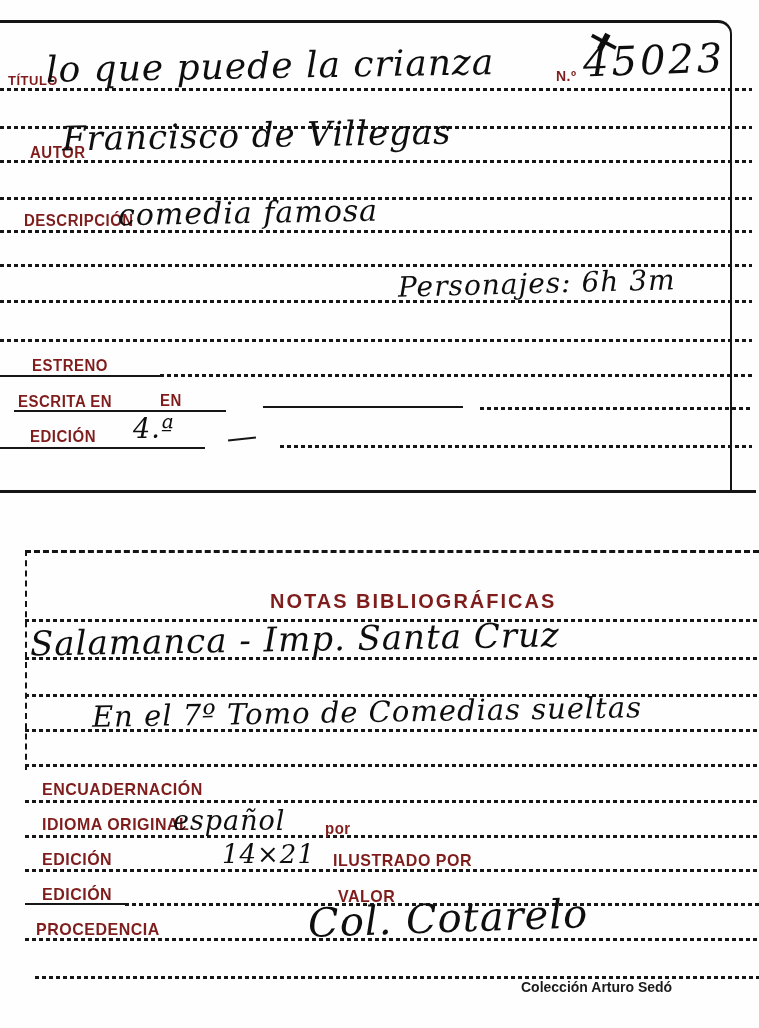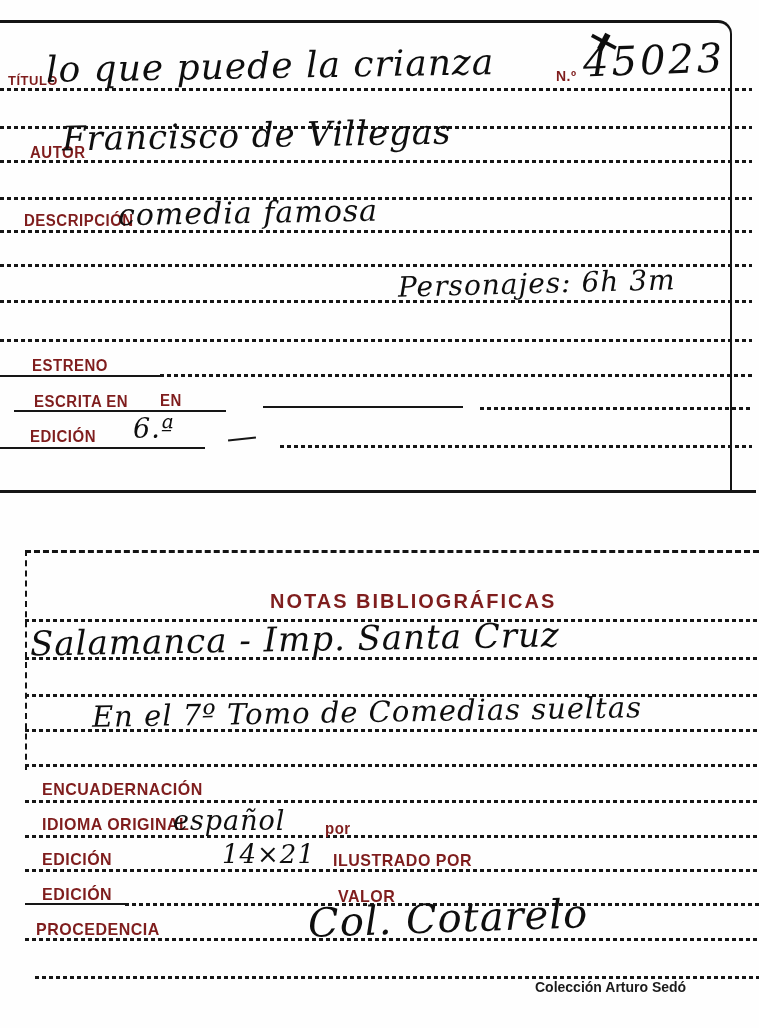--- a/index.html
+++ b/index.html
@@ -49,31 +49,31 @@
   <div class="rule solid" style="left:0;top:447px;width:205px;"></div>
   <div class="rule solid" style="left:228px;top:438px;width:28px;transform:rotate(-6deg);"></div>
   <div class="rule" style="left:280px;top:445px;width:472px;"></div>
   <div class="rule solid" style="left:0;top:490px;width:756px;height:3px;"></div>
 
   <span class="lbl" style="left:8px;top:73px;font-size:13px;">TÍTULO</span>
   <span class="lbl" style="left:556px;top:68px;font-size:14px;">N.º</span>
   <span class="lbl" style="left:30px;top:144px;font-size:15px;">AUTOR</span>
   <span class="lbl" style="left:24px;top:212px;font-size:15px;">DESCRIPCIÓN</span>
   <span class="lbl" style="left:32px;top:357px;font-size:15px;">ESTRENO</span>
-  <span class="lbl" style="left:18px;top:393px;font-size:15px;margin-left:16px;">ESCRITA EN</span>
+  <span class="lbl" style="left:18px;top:393px;font-size:15px;">ESCRITA EN</span>
   <span class="lbl" style="left:160px;top:392px;font-size:15px;">EN</span>
   <span class="lbl" style="left:30px;top:428px;font-size:15px;">EDICIÓN</span>
 
   <span class="hand" style="left:46px;top:48px;font-size:36px;transform:rotate(-1deg);">lo que puede la crianza</span>
   <span class="hand" style="left:583px;top:40px;font-size:40px;letter-spacing:3px;transform:rotate(-2deg);">45023</span>
   <span class="ink-mark" style="left:594px;top:22px;font-size:34px;transform:rotate(28deg) scaleX(1.6);">+</span>
   <span class="hand" style="left:62px;top:118px;font-size:34px;transform:rotate(-1deg);">Francisco de Villegas</span>
   <span class="hand" style="left:118px;top:198px;font-size:30px;transform:rotate(-1deg);">comedia famosa</span>
   <span class="hand" style="left:398px;top:270px;font-size:28px;transform:rotate(-1.5deg);">Personajes: 6h 3m</span>
-  <span class="hand" style="left:133px;top:415px;font-size:27px;">6.ª</span>
+  <span class="hand" style="left:133px;top:415px;font-size:27px;">4.ª</span>
 
   <div class="back-top-border"></div>
   <div class="back-left-border"></div>
 
   <div class="rule" style="left:25px;top:619px;width:734px;"></div>
   <div class="rule" style="left:25px;top:657px;width:734px;"></div>
   <div class="rule" style="left:25px;top:694px;width:734px;"></div>
   <div class="rule" style="left:25px;top:729px;width:734px;"></div>
   <div class="rule" style="left:25px;top:764px;width:734px;"></div>
   <div class="rule" style="left:25px;top:800px;width:734px;"></div>
@@ -93,15 +93,15 @@
   <span class="lbl" style="left:42px;top:886px;font-size:16px;">EDICIÓN</span>
   <span class="lbl" style="left:338px;top:888px;font-size:16px;">VALOR</span>
   <span class="lbl" style="left:36px;top:921px;font-size:16px;">PROCEDENCIA</span>
 
   <span class="hand" style="left:30px;top:622px;font-size:34px;transform:rotate(-1deg);">Salamanca - Imp. Santa Cruz</span>
   <span class="hand" style="left:92px;top:698px;font-size:29px;transform:rotate(-1deg);">En el 7º Tomo de Comedias sueltas</span>
   <span class="hand" style="left:173px;top:807px;font-size:27px;">español</span>
   <span class="hand" style="left:222px;top:841px;font-size:26px;">14×21</span>
   <span class="hand" style="left:308px;top:898px;font-size:40px;transform:rotate(-2deg);">Col. Cotarelo</span>
 
-  <span class="stamp" style="left:535px;top:979px;font-size:14px;text-align:center;">Colección Arturo Sedó</span>
+  <span class="stamp" style="left:521px;top:979px;font-size:14px;text-align:center;">Colección Arturo Sedó</span>
 
 </div>
 
 </body></html>

